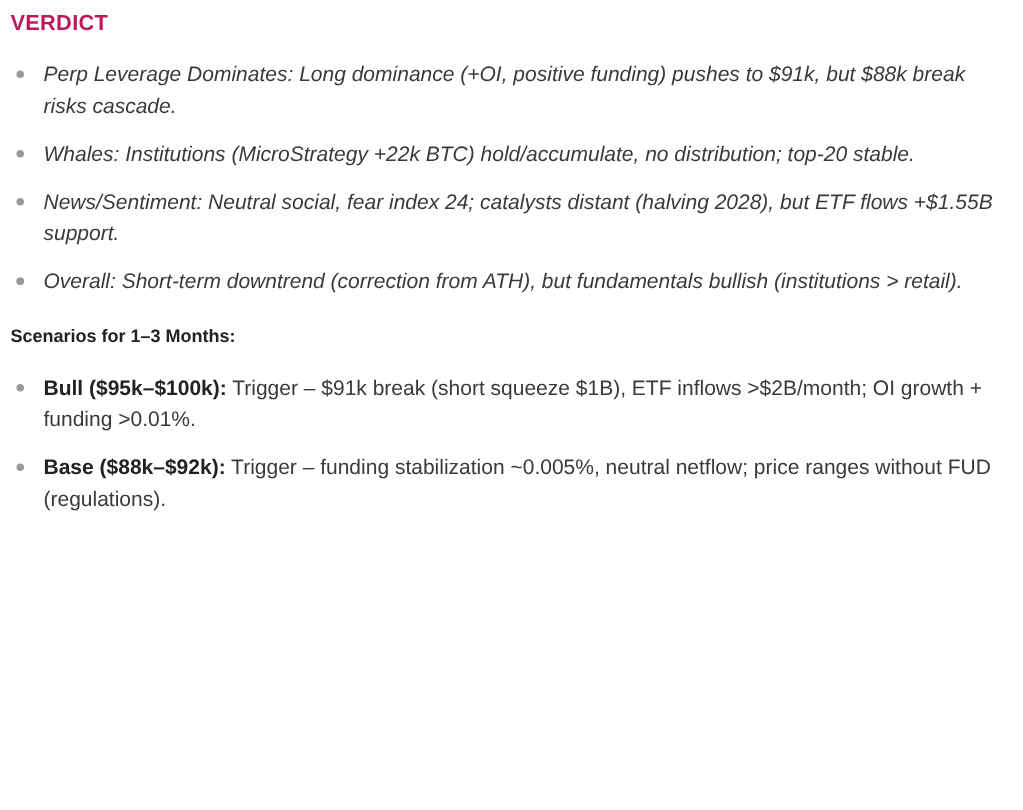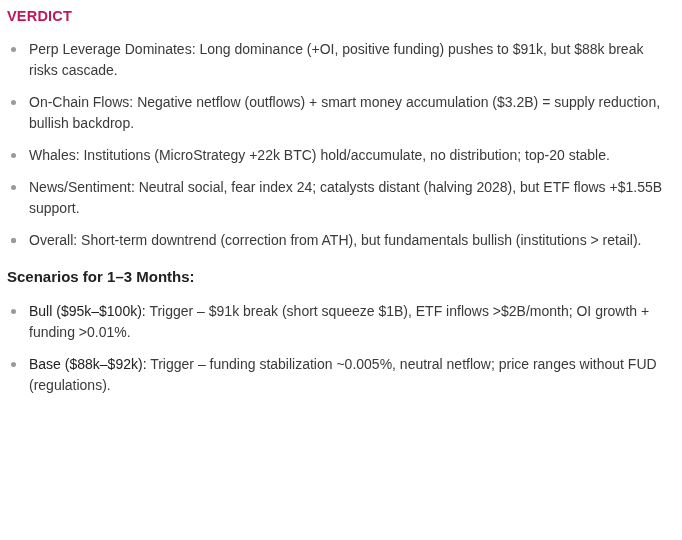--- a/index.html
+++ b/index.html
@@ -27,65 +27,62 @@
       letter-spacing: 0.2px;
       line-height: 20px;
     }
     ul {
       list-style: none;
       margin: 0;
       padding: 0;
     }
     ul.verdict-list {
       margin-top: 13px;
+      font-style: italic;
     }
     li.item {
       position: relative;
       padding-left: 22px;
       margin-bottom: 11px;
       line-height: 21px;
     }
     li.item .bullet {
       position: absolute;
       left: 4px;
       top: 8px;
       width: 5px;
       height: 5px;
       border-radius: 50%;
       background: #9a9a9a;
     }
     h3.scenarios {
       margin: 16px 0 0 0;
-      font-size: 15px;
+      font-size: 12px;
       font-weight: bold;
       color: #222222;
       line-height: 20px;
     }
     ul.scenario-list {
       margin-top: 14px;
     }
     .label {
-      font-weight: normal;
+      font-weight: bold;
       color: #222222;
     }
   </style>
 </head>
 <body>
 
 <div class="doc">
   <h2 class="verdict">VERDICT</h2>
 
   <ul class="verdict-list">
     <li class="item">
       <span class="bullet"></span>
       <span>Perp Leverage Dominates: Long dominance (+OI, positive funding) pushes to $91k, but $88k break risks cascade.</span>
-    </li>
-    <li class="item">
-      <span class="bullet"></span>
-      <span>On-Chain Flows: Negative netflow (outflows) + smart money accumulation ($3.2B) = supply reduction, bullish backdrop.</span>
     </li>
     <li class="item">
       <span class="bullet"></span>
       <span>Whales: Institutions (MicroStrategy +22k BTC) hold/accumulate, no distribution; top-20 stable.</span>
     </li>
     <li class="item">
       <span class="bullet"></span>
       <span>News/Sentiment: Neutral social, fear index 24; catalysts distant (halving 2028), but ETF flows +$1.55B support.</span>
     </li>
     <li class="item">

